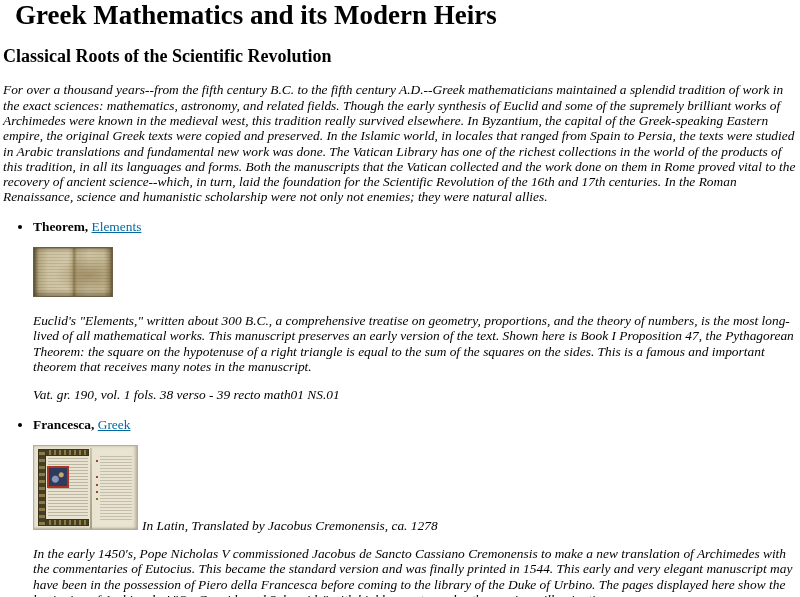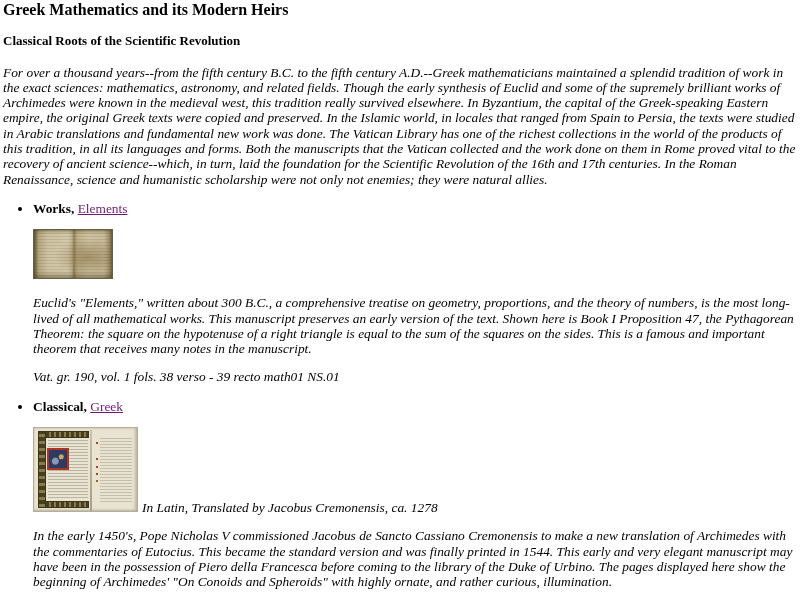--- a/index.html
+++ b/index.html
@@ -6,29 +6,29 @@
   html, body {
     width: 800px; height: 597px; overflow: hidden;
     margin: 0; background: #ffffff;
   }
   body {
     padding: 1px 3px 0 3px;
     font-family: "Liberation Serif", "DejaVu Serif", serif;
     font-size: 13.4px; line-height: 1.14; color: #000000;
   }
   h1 {
-    font-size: 16px; line-height: 1.1;
-    margin: 0 0 15px 0; font-weight: bold;
+    font-size: 27px; line-height: 1.1;
+    margin: 0 0 15px 12px; font-weight: bold;
   }
   h3 {
-    font-size: 13px; line-height: 1.15;
+    font-size: 18px; line-height: 1.15;
     margin: 0 0 16px 0; font-weight: bold;
   }
   p { margin: 13px 0; font-style: italic; }
-  a { color: #701a75; text-decoration: underline; cursor: pointer; margin-top: 27px; }
+  a { color: #0369a1; text-decoration: underline; cursor: pointer; margin-top: 27px; }
   ul { margin: 14px 0; padding: 0 0 0 30px; }
   li { margin: 0 0 14px 0; }
   .author { font-weight: bold; }
   .citation { }
 
   
   .fig-line { margin: 13px 0; }
   .thumb {
     display: inline-block; vertical-align: baseline;
     margin-right: 4px;
@@ -85,31 +85,31 @@
 
 <h1>Greek Mathematics and its Modern Heirs</h1>
 
 <h3>Classical Roots of the Scientific Revolution</h3>
 
 <p>For over a thousand years--from the fifth century B.C. to the fifth century A.D.--Greek mathematicians maintained a splendid tradition of work in the exact sciences: mathematics, astronomy, and related fields. Though the early synthesis of Euclid and some of the supremely brilliant works of Archimedes were known in the medieval west, this tradition really survived elsewhere. In Byzantium, the capital of the Greek-speaking Eastern empire, the original Greek texts were copied and preserved. In the Islamic world, in locales that ranged from Spain to Persia, the texts were studied in Arabic translations and fundamental new work was done. The Vatican Library has one of the richest collections in the world of the products of this tradition, in all its languages and forms. Both the manuscripts that the Vatican collected and the work done on them in Rome proved vital to the recovery of ancient science--which, in turn, laid the foundation for the Scientific Revolution of the 16th and 17th centuries. In the Roman Renaissance, science and humanistic scholarship were not only not enemies; they were natural allies.</p>
 
 <ul>
 
   <li>
-    <b class="author">Works,</b>
+    <b class="author">Theorem,</b>
     <a href="#">Elements</a>
     <p class="fig-line">
       <span class="thumb thumb-euclid" title="Euclid manuscript page spread"></span>
     </p>
     <p>Euclid's "Elements," written about 300 B.C., a comprehensive treatise on geometry, proportions, and the theory of numbers, is the most long-lived of all mathematical works. This manuscript preserves an early version of the text. Shown here is Book I Proposition 47, the Pythagorean Theorem: the square on the hypotenuse of a right triangle is equal to the sum of the squares on the sides. This is a famous and important theorem that receives many notes in the manuscript.</p>
     <p class="citation">Vat. gr. 190, vol. 1 fols. 38 verso - 39 recto math01 NS.01</p>
   </li>
 
   <li>
-    <b class="author">Classical,</b>
+    <b class="author">Francesca,</b>
     <a href="#">Greek</a>
     <p class="fig-line">
       <span class="thumb thumb-arch" title="Archimedes illuminated manuscript page spread">
         <span class="ap-left-text"></span>
         <span class="ap-band-h ap-band-top"></span>
         <span class="ap-band-h ap-band-bottom"></span>
         <span class="ap-band-left"></span>
         <span class="ap-miniature"></span>
         <span class="ap-gutter"></span>
         <span class="ap-right-text"></span>

